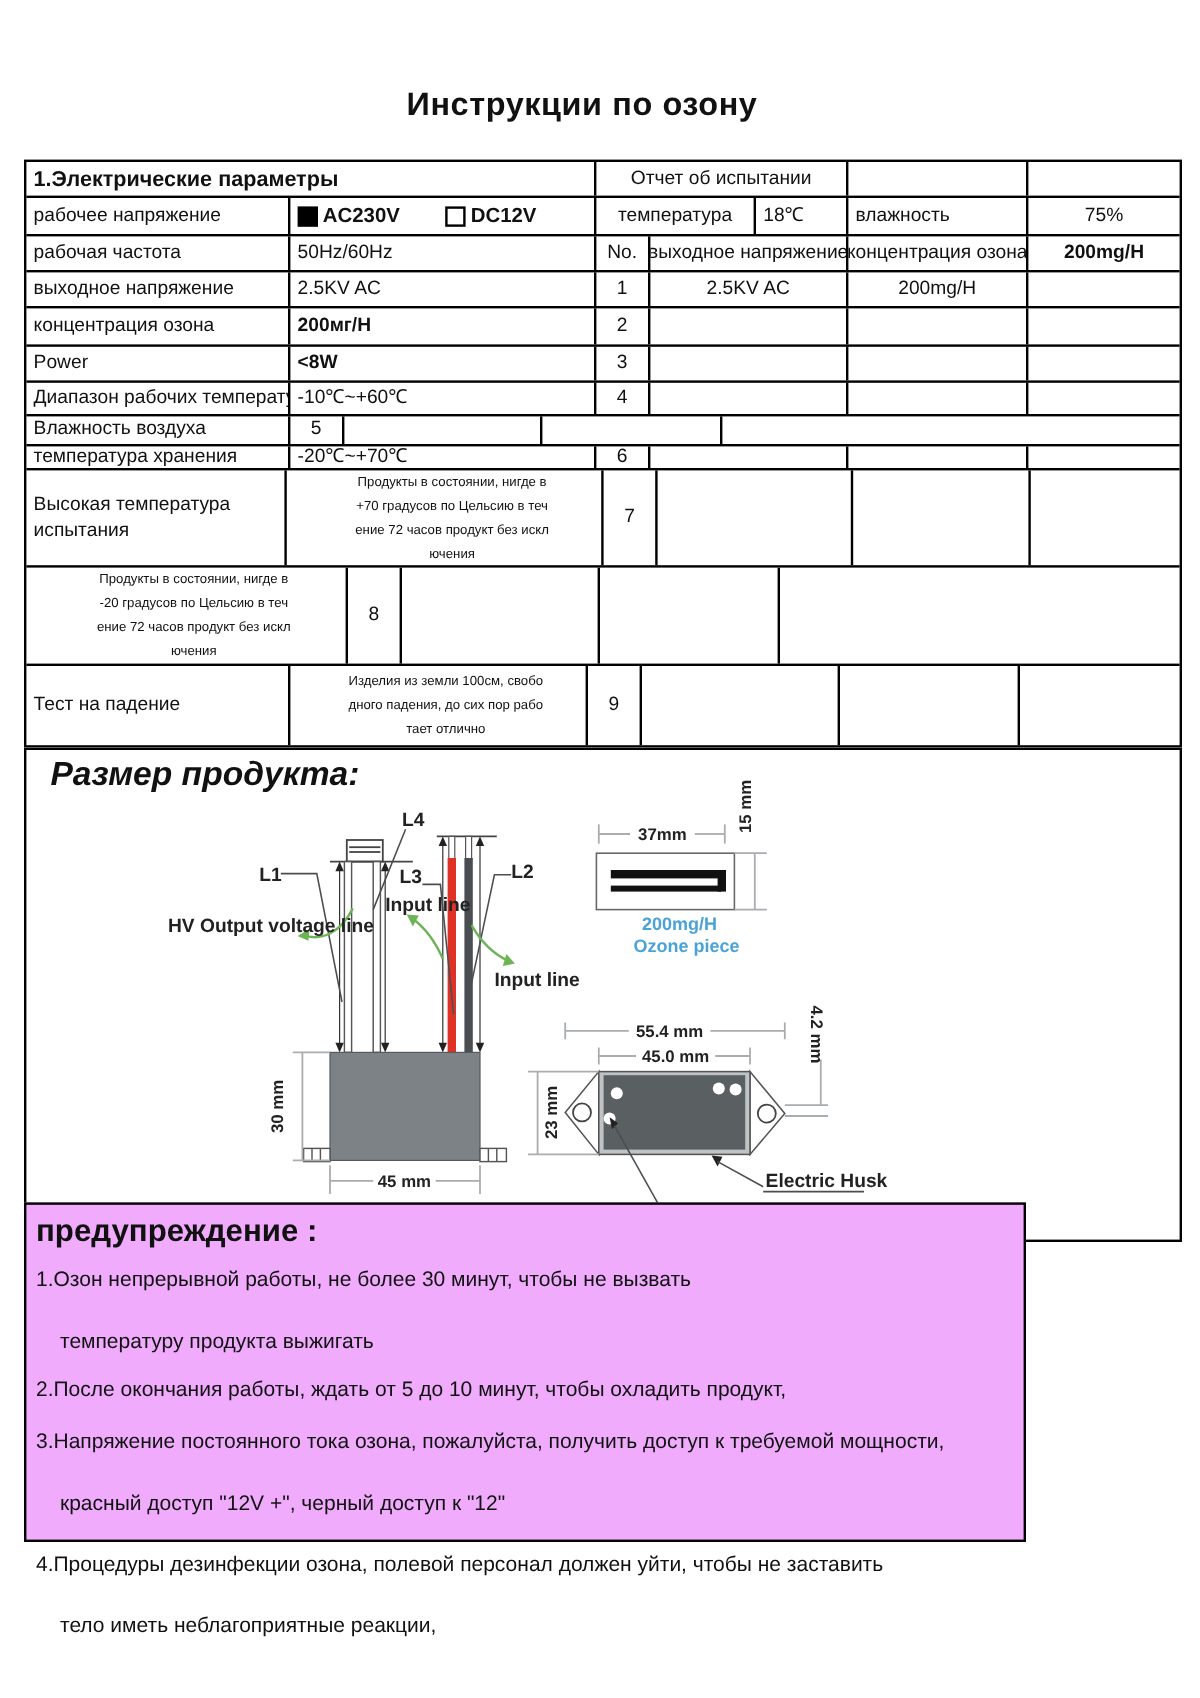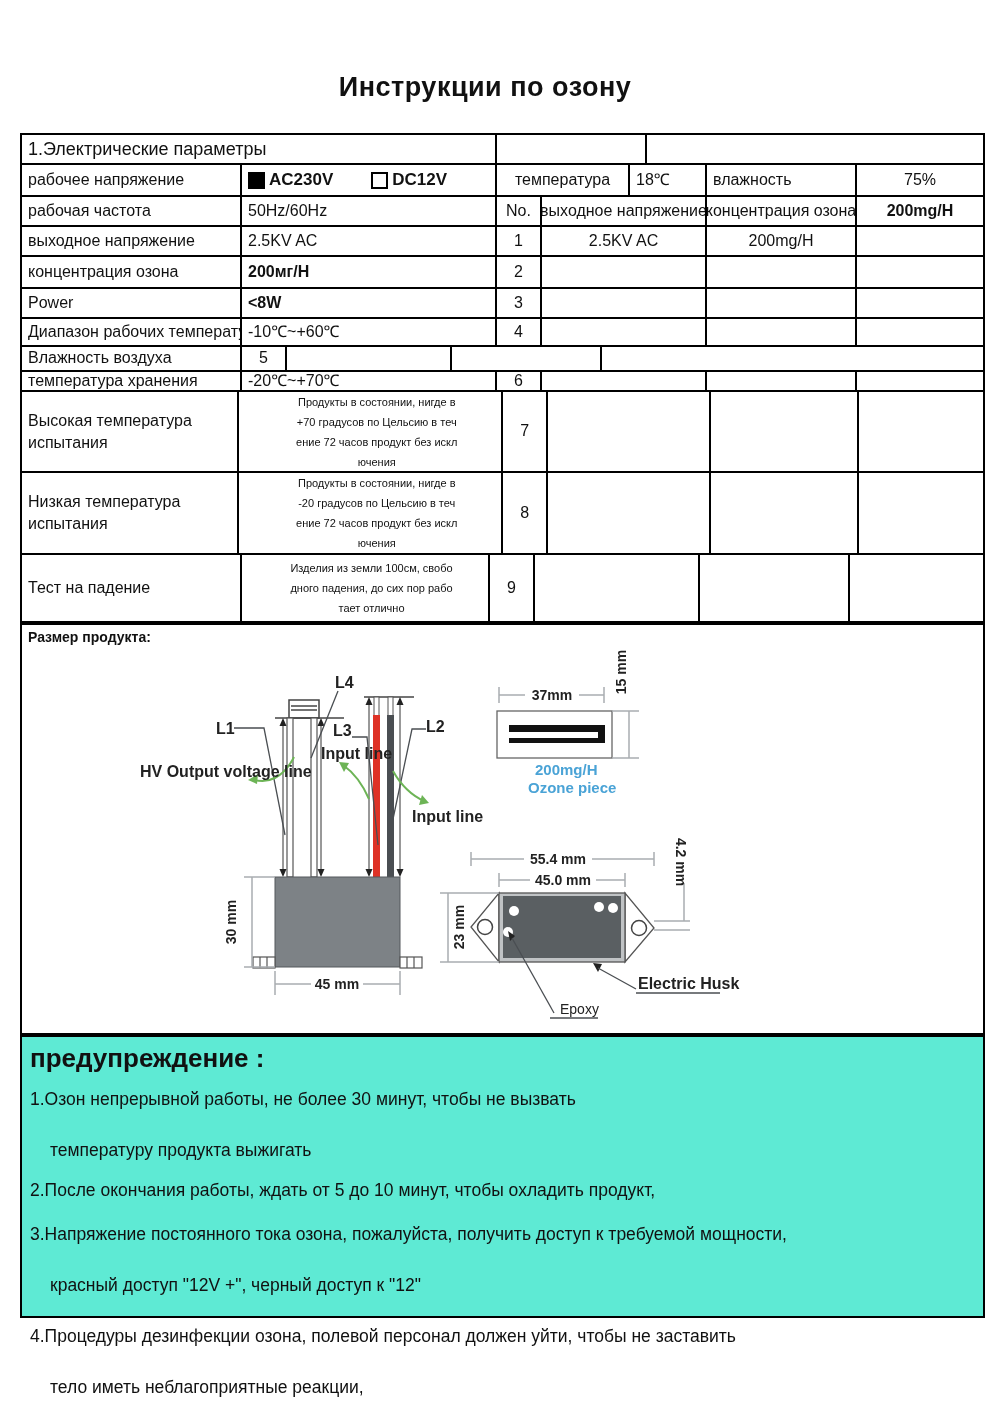--- a/index.html
+++ b/index.html
@@ -12,55 +12,56 @@
         border:2px solid #000;box-sizing:border-box;background:#fff;}
   .tr{display:flex;border-bottom:2px solid #000;box-sizing:border-box;}
   .tr:last-child{border-bottom:none;}
   .td{border-right:2px solid #000;box-sizing:border-box;display:flex;align-items:center;
       overflow:hidden;font-size:16px;padding:0 6px;line-height:1.15;}
   .td:last-child{border-right:none;}
   .td.c{justify-content:center;padding:0;}
   .td.b{font-weight:bold;}
   .td.nw{white-space:nowrap;}
   .td.lines{flex-direction:column;align-items:center;justify-content:center;line-height:20px;font-size:11px;margin-left:13px;}
-  .hdr-left{font-size:18px;font-weight:normal;}
+  .hdr-left{font-size:18px;font-weight:bold;}
   .chk{display:inline-block;width:17px;height:17px;box-sizing:border-box;margin:0 4px 0 0;vertical-align:-3px;}
   .chk.filled{background:#000;}
   .chk.empty{border:2px solid #000;background:#fff;}
   .chklab{font-weight:bold;font-size:17px;}
   
   #size-box{position:absolute;left:20px;top:623px;width:965px;height:412px;
         border:2px solid #000;box-sizing:border-box;background:#fff;}
-  #size-heading{position:absolute;left:6px;top:4px;font-size:14px;font-weight:bold;}
+  #size-heading{position:absolute;left:20px;top:4px;font-size:28px;font-weight:bold;font-style:italic;}
   #size-svg{position:absolute;left:0;top:0;}
   .dim{stroke:#a9adb0;stroke-width:1.5;fill:none;}
   .ptr{stroke:#4a4e52;stroke-width:1.3;fill:none;}
   .grn{stroke:#6db456;stroke-width:2;fill:none;}
   .dimtxt{font-family:"Liberation Sans",sans-serif;font-size:14px;font-weight:bold;fill:#222;}
   .lbltxt{font-family:"Liberation Sans",sans-serif;font-size:16px;font-weight:bold;fill:#222;}
   
-  #warn-box{position:absolute;left:20px;top:1035px;width:965px;height:283px;
-        border:2px solid #000;box-sizing:border-box;background:#5eead4;}
+  #warn-box{position:absolute;left:20px;top:1002px;width:835px;height:283px;
+        border:2px solid #000;box-sizing:border-box;background:#f0abfc;}
   #warn-heading{margin:6px 0 0 8px;font-size:26px;font-weight:bold;}
   .warn-item{margin:11px 0 0 8px;font-size:17.5px;line-height:29px;}
   .warn-item .l2{padding-left:20px;margin-top:22px;}
   .wi-3{margin-top:15px;}
   .wi-4{margin-top:22px;}
 </style>
 </head>
 <body>
 
 <div id="page">
 
   <div id="doc-title">Инструкции по озону</div>
 
   <div id="spec-table">
 
     <div class="tr" style="height:30px">
       <div class="td hdr-left" style="width:475px">1.Электрические параметры</div>
+      <div class="td c" style="width:210px">Отчет об испытании</div>
       <div class="td" style="width:150px"></div>
       <div class="td" style="width:126px"></div>
     </div>
 
     <div class="tr" style="height:32px">
       <div class="td" style="width:220px">рабочее напряжение</div>
       <div class="td nw" style="width:255px">
         <span class="chk filled"></span>
           <span class="chklab">AC230V</span>
         <span style="width:38px"></span>
@@ -143,21 +144,20 @@
         <div>ение 72 часов продукт без искл</div>
         <div>ючения</div>
       </div>
       <div class="td c" style="width:45px">7</div>
       <div class="td" style="width:165px"></div>
       <div class="td" style="width:150px"></div>
       <div class="td" style="width:126px"></div>
     </div>
 
     <div class="tr" style="height:82px">
-      <div class="td" style="width:220px;line-height:22px">Низкая температура испытания</div>
       <div class="td lines" style="width:255px">
         <div>Продукты в состоянии, нигде в</div>
         <div>-20 градусов по Цельсию в теч</div>
         <div>ение 72 часов продукт без искл</div>
         <div>ючения</div>
       </div>
       <div class="td c" style="width:45px">8</div>
       <div class="td" style="width:165px"></div>
       <div class="td" style="width:150px"></div>
       <div class="td" style="width:126px"></div>

